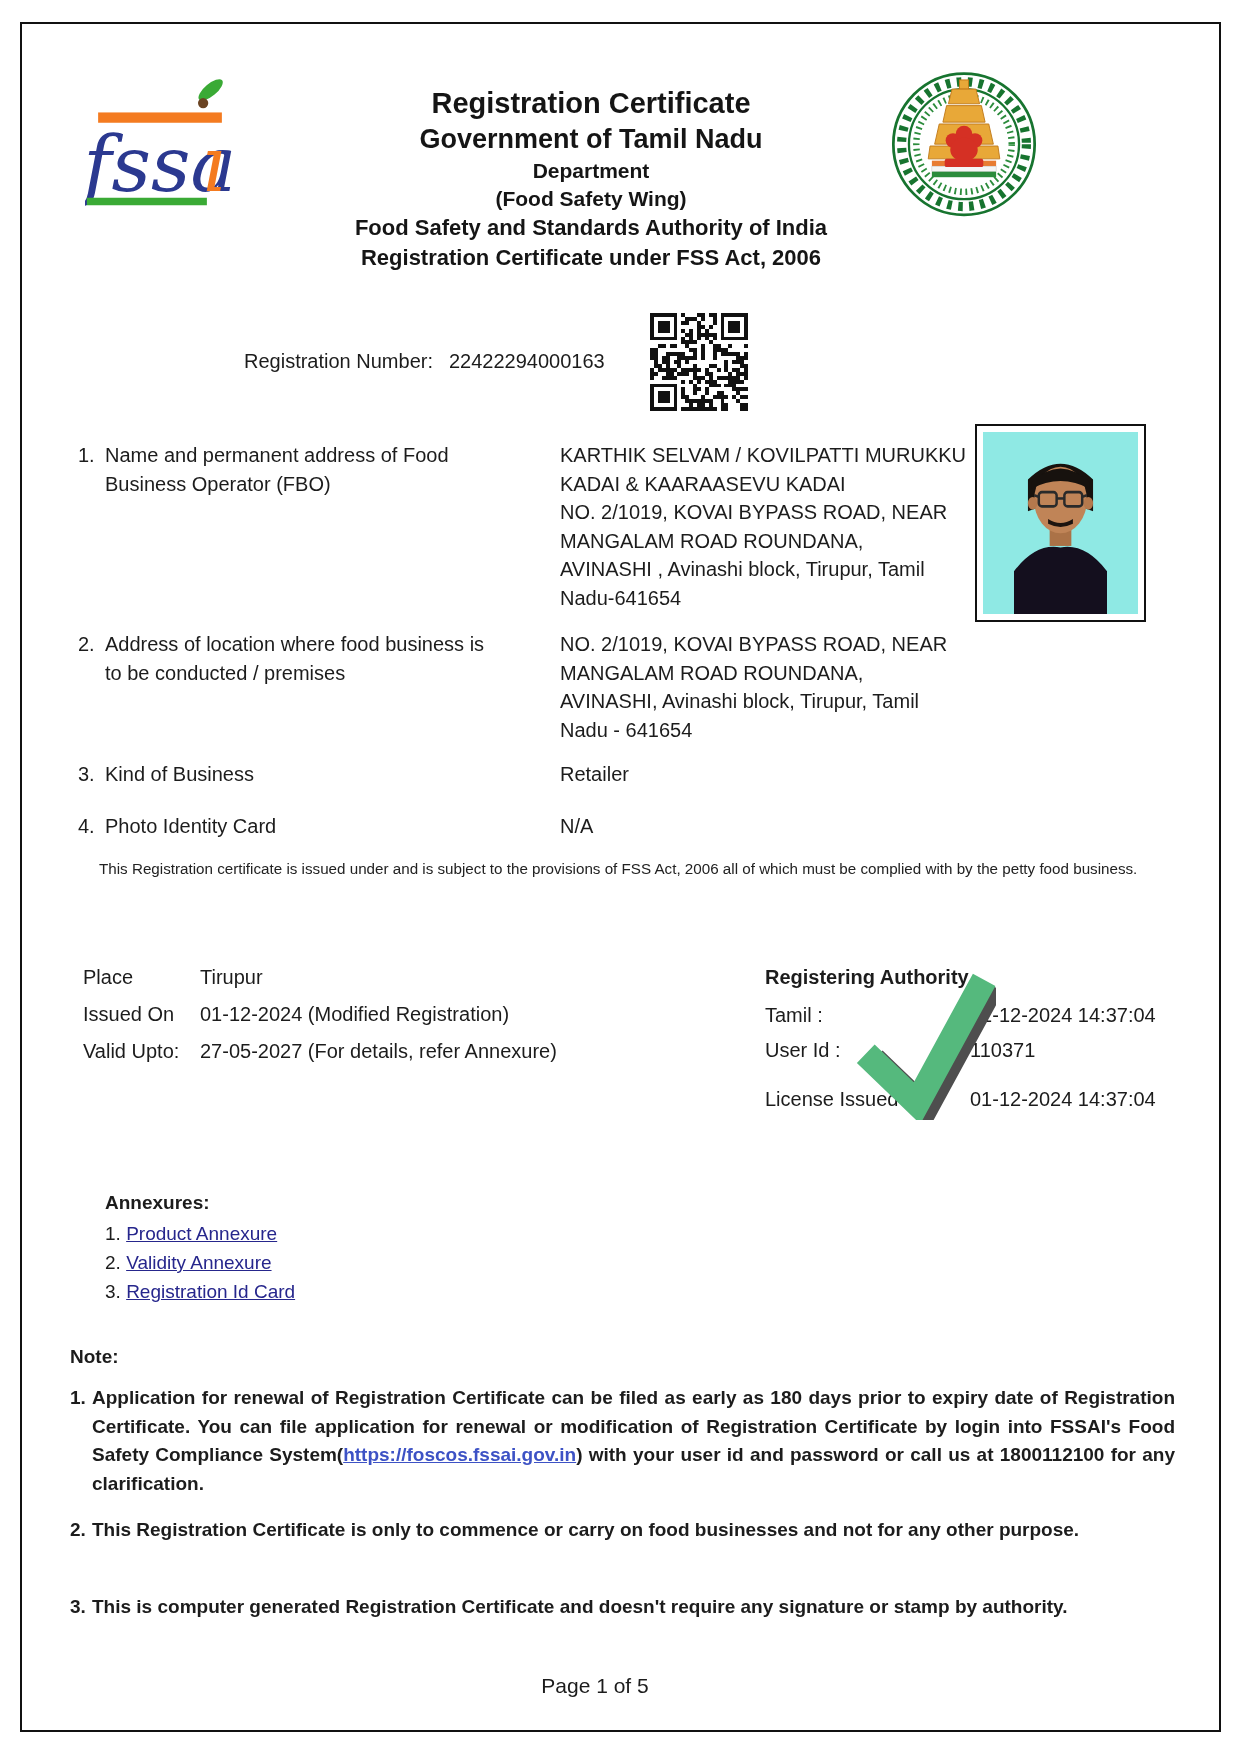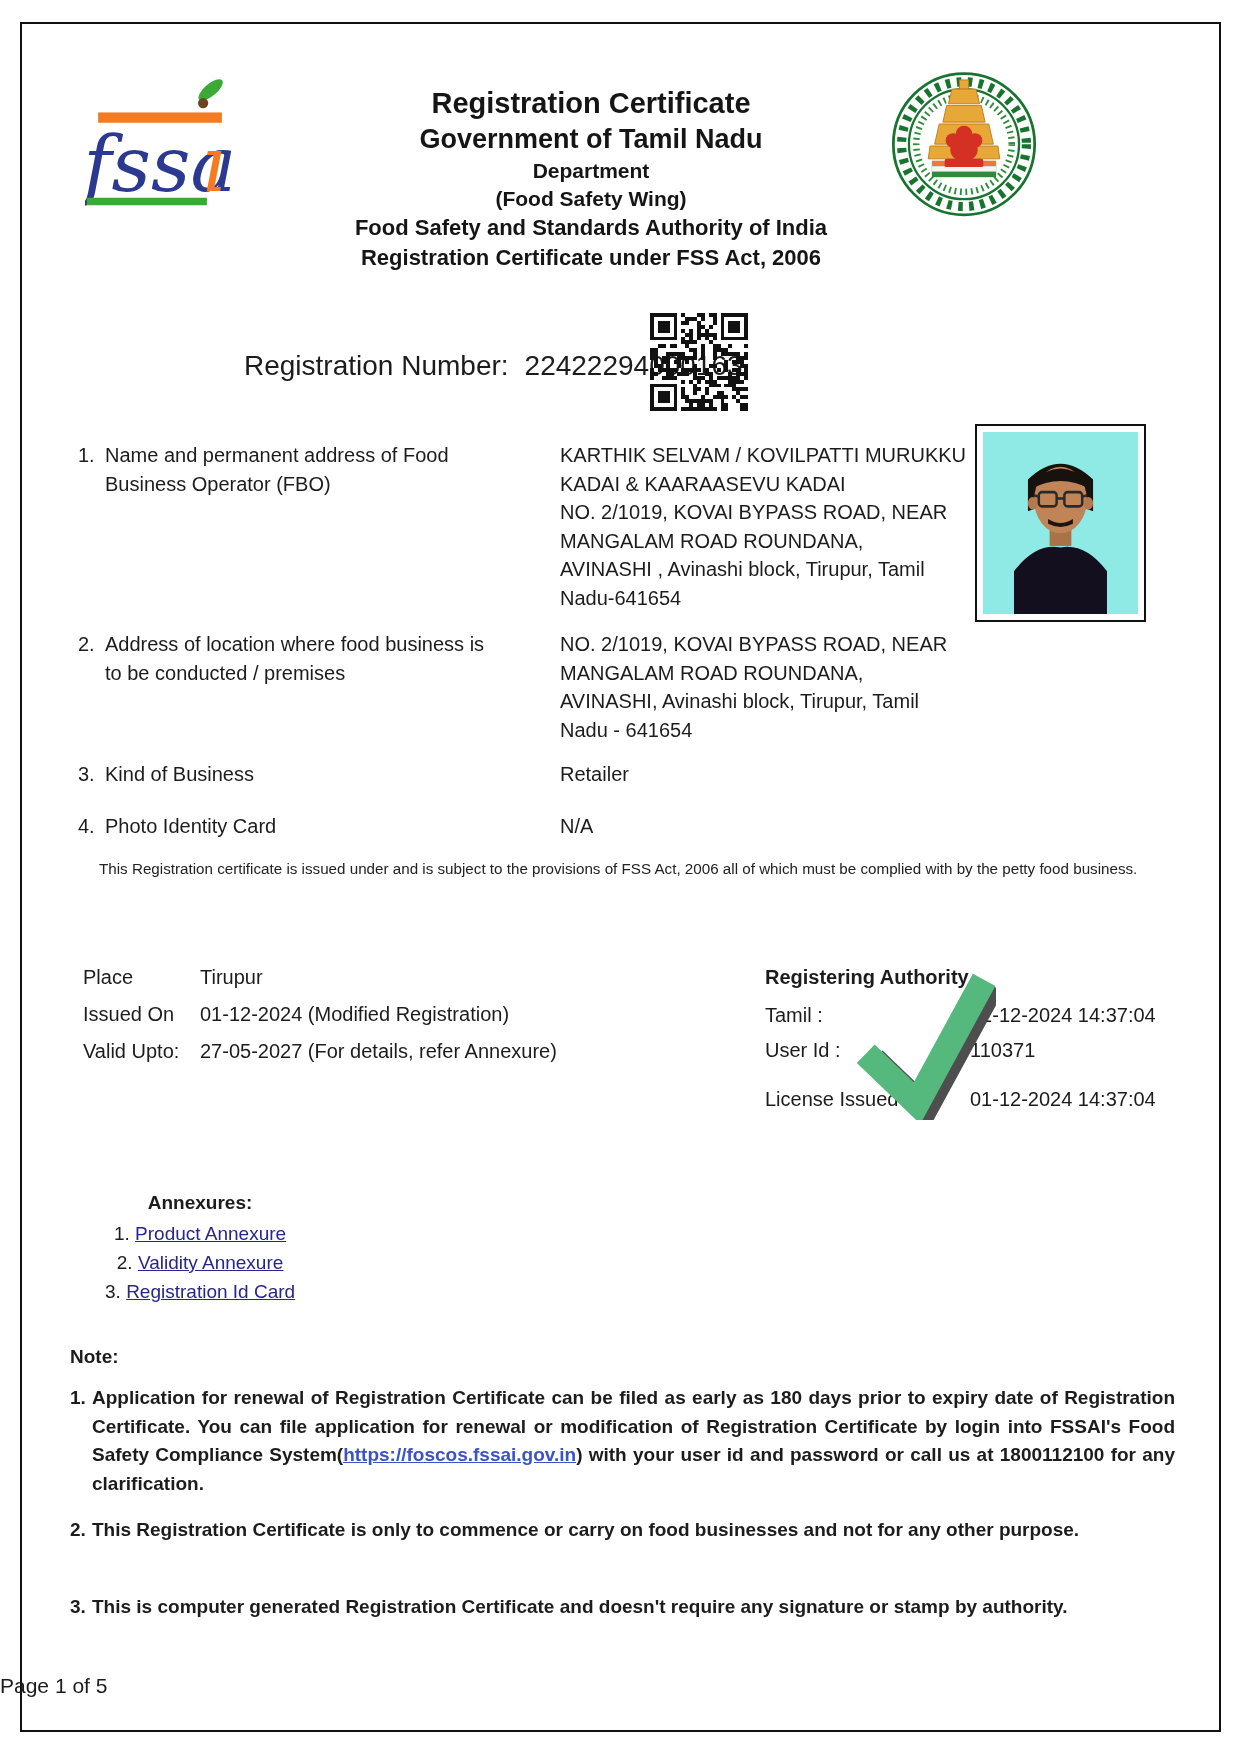--- a/index.html
+++ b/index.html
@@ -11,21 +11,21 @@
   .page-border{position:absolute;left:20px;top:22px;right:20px;bottom:22px;border:2.5px solid #111;}
   
   .fssai-logo{position:absolute;left:85px;top:68px;width:150px;height:162px;}
   .emblem{position:absolute;left:886px;top:58px;width:156px;height:176px;}
   .titles{position:absolute;left:0;top:84px;width:1182px;text-align:center;font-weight:700;color:#151515;}
   .tl1{font-size:29px;line-height:38px;}
   .tl2{font-size:27px;line-height:35px;}
   .tl3,.tl4{font-size:21px;line-height:28px;}
   .tl5,.tl6{font-size:22px;line-height:30px;}
   
-  .regrow{position:absolute;left:244px;top:350px;font-size:28px;display:flex;gap:16px;align-items:flex-start;}
+  .regrow{position:absolute;left:244px;top:350px;font-size:20px;display:flex;gap:16px;align-items:flex-start;}
   .regno{font-weight:400;}
   .qr{position:absolute;left:650px;top:313px;width:98px;height:98px;}
   
   .drow{position:absolute;left:78px;width:1060px;display:flex;align-items:flex-start;font-size:20px;line-height:28.5px;}
   .dnum{width:27px;flex:0 0 27px;}
   .dlabel{width:398px;flex:0 0 398px;margin-right:57px;}
   .dvalue{white-space:pre;flex:1;}
   .photo-box{position:absolute;left:975px;top:424px;width:155px;height:182px;border:2.5px solid #111;background:#fff;padding:6px;}
   .photo-box svg{width:100%;height:100%;display:block;}
   
@@ -35,34 +35,34 @@
   .irow{display:flex;margin-bottom:14px;}
   .ilabel{width:117px;flex:0 0 117px;}
   
   .auth-block{position:absolute;left:765px;top:966px;font-size:20px;z-index:2;}
   .auth-heading{font-weight:700;margin-bottom:15px;}
   .arow{display:flex;margin-bottom:12px;}
   .alabel{width:205px;flex:0 0 205px;}
   .arow-gap{margin-top:26px;}
   .checkmark{position:absolute;left:848px;top:958px;width:148px;height:162px;z-index:5;pointer-events:none;}
   
-  .annex{position:absolute;left:105px;top:1189px;font-size:19px;line-height:28px;text-align:center;}
+  .annex{position:absolute;left:105px;top:1189px;font-size:19px;line-height:28px;}
   .annex-heading{font-weight:700;margin-bottom:3px;}
   .annex-item{margin-bottom:1px;}
   .annex a{color:#26268c;text-decoration:underline;cursor:pointer;}
   
   .note-heading{position:absolute;left:70px;top:1346px;font-size:19px;font-weight:700;}
   .note{position:absolute;left:70px;width:1105px;display:flex;font-size:19px;font-weight:700;line-height:28.5px;}
   .note .nnum{width:22px;flex:0 0 22px;}
   .note .ntext{flex:1;text-align:justify;}
   .note a{color:#3d52c5;text-decoration:underline;font-weight:700;cursor:pointer;}
   .note1{top:1384px;}
   .note2{top:1516px;}
   .note3{top:1593px;}
-  .footer{position:absolute;left:0;top:1674px;width:1190px;text-align:left;font-size:21px;color:#1c1c1c;}
+  .footer{position:absolute;left:0;top:1674px;width:1190px;text-align:center;font-size:21px;color:#1c1c1c;}
 </style>
 </head>
 <body>
 
 <div class="page">
   <div class="page-border"></div>
 
   <svg class="fssai-logo" viewBox="0 0 160 170" aria-hidden="true">
     <rect x="14" y="46" width="132" height="11" fill="#f47b20"></rect>
     <text x="-2" y="130" font-family="DejaVu Serif, serif" font-style="italic" font-size="82" fill="#2b3990">fssa</text>

